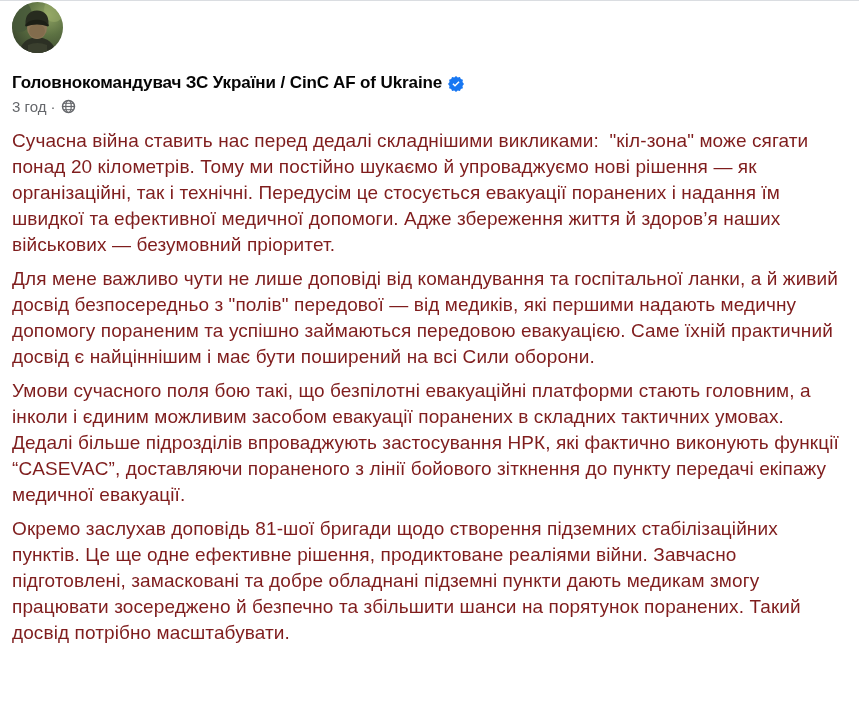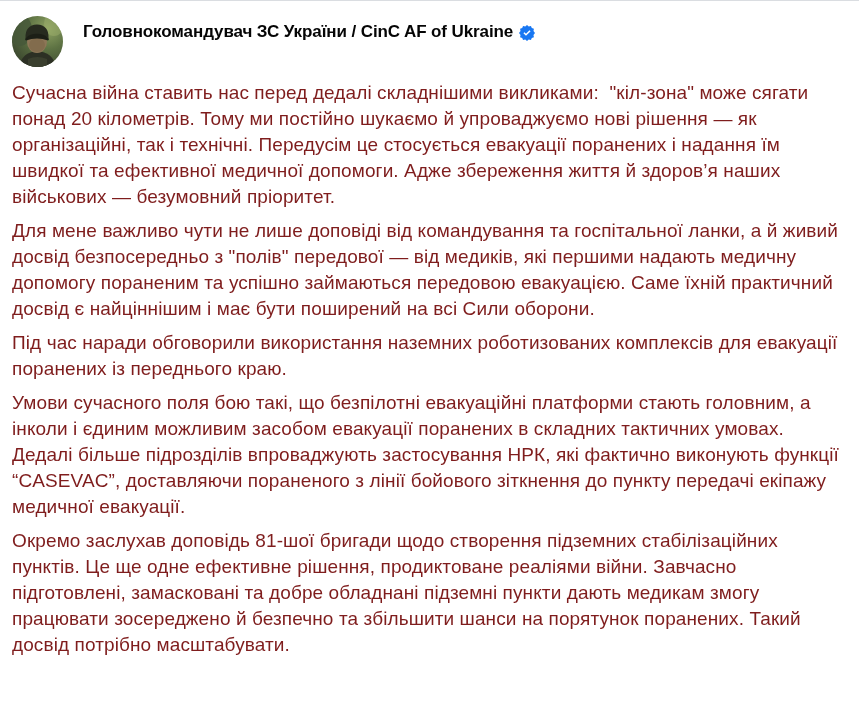--- a/index.html
+++ b/index.html
@@ -16,22 +16,23 @@
     height: 710px;
     background: #ffffff;
     border-top: 1px solid #dadde1;
     padding: 0 14px 0 12px;
     overflow: hidden;
   }
   
   .post-header {
     display: flex;
     align-items: flex-start;
-    gap: 20px;
-    padding-top: 15px;
+    gap: 14px;
+    padding-top: 1px;
+    flex-direction: column;
   }
   .avatar-wrap {
     width: 51px;
     height: 51px;
     border-radius: 50%;
     overflow: hidden;
     flex: 0 0 auto;
     cursor: pointer;
     box-shadow: inset 0 0 0 1px rgba(0,0,0,.08);
   }
@@ -107,24 +108,34 @@
     </div>
 
     <div class="header-text">
       <div class="author-line">
         <span class="author-name">Головнокомандувач ЗС України / CinC AF of Ukraine</span>
         <svg class="verified" viewBox="0 0 24 24">
           <path fill="#1877f2" d="M12 0l2.6 2.2 3.3-.8 1.3 3.1 3.2 1.2-.7 3.3L24 12l-2.3 2.9.7 3.3-3.2 1.2-1.3 3.1-3.3-.8L12 24l-2.6-2.2-3.3.8-1.3-3.1-3.2-1.2.7-3.3L0 12l2.3-2.9-.7-3.3 3.2-1.2L6.1 1.4l3.3.8z"></path>
           <path fill="#ffffff" d="M10.5 16.2L6.6 12.4l1.6-1.6 2.3 2.2 5.2-5.3 1.7 1.6z"></path>
         </svg>
       </div>
+      <div class="meta-line">
+        <span>3 год</span>
+        <span class="meta-sep">·</span>
+        <svg class="globe" viewBox="0 0 16 16">
+          <circle cx="8" cy="8" r="6.4" fill="none" stroke="#65676b" stroke-width="1.6"></circle>
+          <ellipse cx="8" cy="8" rx="2.9" ry="6.4" fill="none" stroke="#65676b" stroke-width="1.3"></ellipse>
+          <line x1="1.6" y1="8" x2="14.4" y2="8" stroke="#65676b" stroke-width="1.3"></line>
+          <line x1="2.6" y1="4.6" x2="13.4" y2="4.6" stroke="#65676b" stroke-width="1.1"></line>
+          <line x1="2.6" y1="11.4" x2="13.4" y2="11.4" stroke="#65676b" stroke-width="1.1"></line>
+        </svg>
+      </div>
     </div>
   </div>
 
   <div class="post-body">
       <p>Сучасна війна ставить нас перед дедалі складнішими викликами:  "кіл-зона" може сягати понад 20 кілометрів. Тому ми постійно шукаємо й упроваджуємо нові рішення — як організаційні, так і технічні. Передусім це стосується евакуації поранених і надання їм швидкої та ефективної медичної допомоги. Адже збереження життя й здоров’я наших військових — безумовний пріоритет.</p>
       <p>Для мене важливо чути не лише доповіді від командування та госпітальної ланки, а й живий досвід безпосередньо з "полів" передової — від медиків, які першими надають медичну допомогу пораненим та успішно займаються передовою евакуацією. Саме їхній практичний досвід є найціннішим і має бути поширений на всі Сили оборони.</p>
-      <p>Під час наради обговорили використання наземних роботизованих комплексів для евакуації поранених із переднього краю.</p>
       <p>Умови сучасного поля бою такі, що безпілотні евакуаційні платформи стають головним, а інколи і єдиним можливим засобом евакуації поранених в складних тактичних умовах. Дедалі більше підрозділів впроваджують застосування НРК, які фактично виконують функції “CASEVAC”, доставляючи пораненого з лінії бойового зіткнення до пункту передачі екіпажу медичної евакуації.</p>
       <p>Окремо заслухав доповідь 81-шої бригади щодо створення підземних стабілізаційних пунктів. Це ще одне ефективне рішення, продиктоване реаліями війни. Завчасно підготовлені, замасковані та добре обладнані підземні пункти дають медикам змогу працювати зосереджено й безпечно та збільшити шанси на порятунок поранених. Такий досвід потрібно масштабувати.</p>
     </div>
 
 </div>
 
 </body></html>

